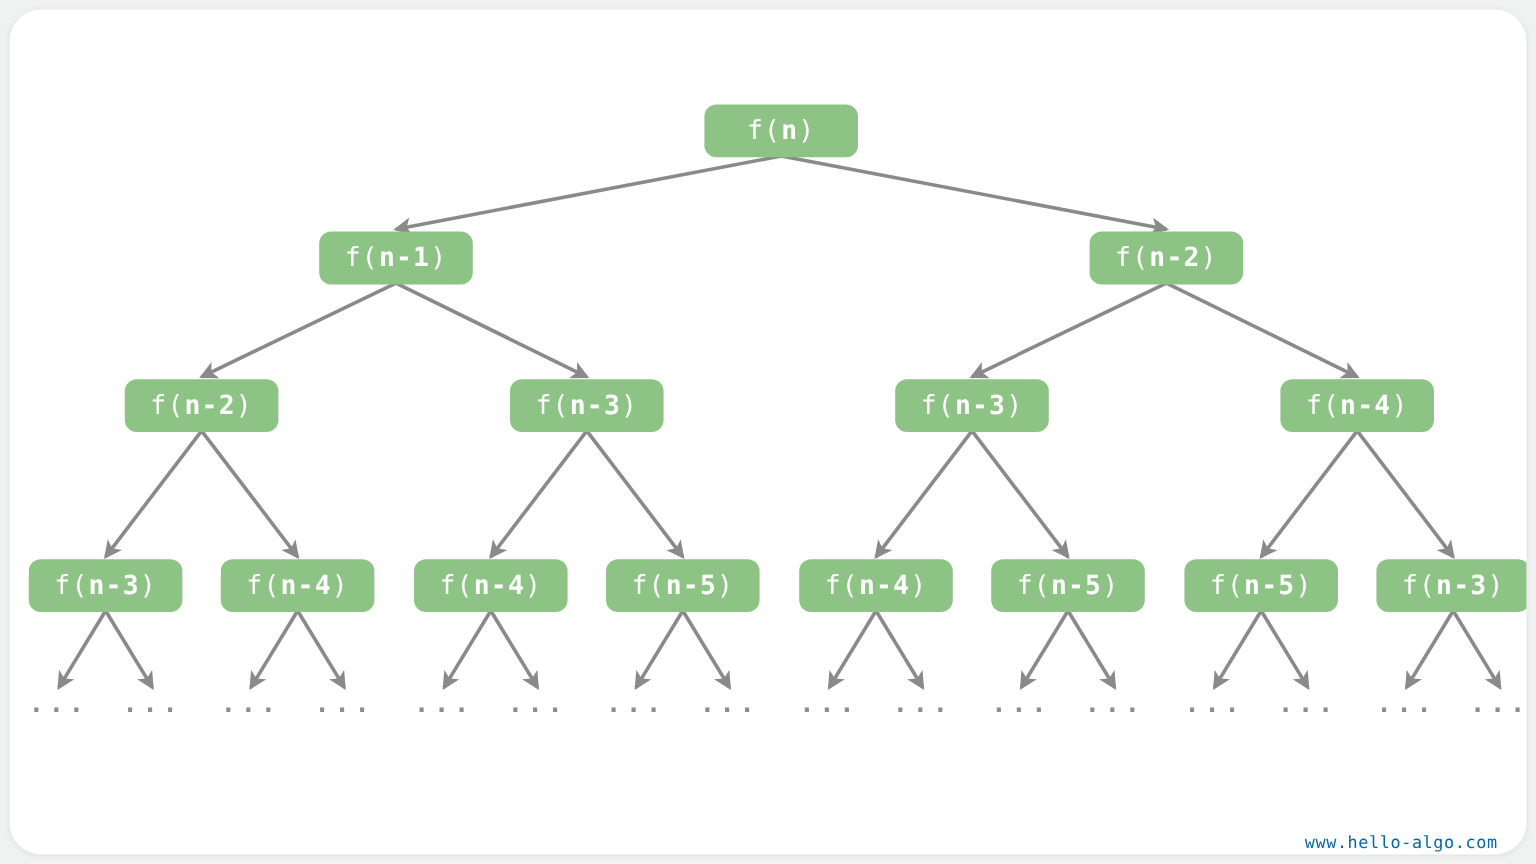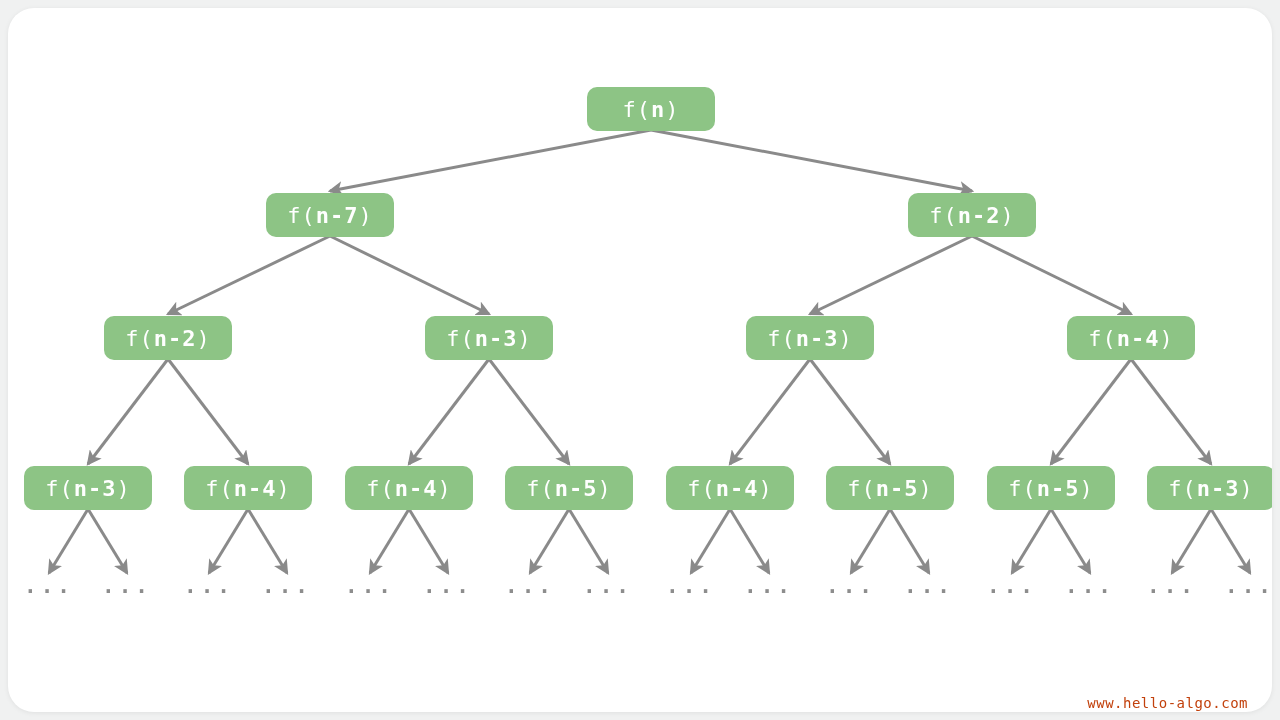--- a/index.html
+++ b/index.html
@@ -99,21 +99,21 @@
         <line x1="1203" y1="501" x2="1242" y2="565" stroke="#8a8a8a" stroke-width="3" marker-end="url(#arrowhead)"></line>
       </svg>
     <div id="nodes-layer">
         <div class="node" style="left: 643px; top: 101px; background: rgb(141, 196, 133); color: rgb(255, 255, 255);">
           <span class="paren">f(</span>
           <span class="var">n</span>
           <span class="paren">)</span>
         </div>
         <div class="node" style="left: 322px; top: 207px; background: rgb(141, 196, 133); color: rgb(255, 255, 255);">
           <span class="paren">f(</span>
-          <span class="var">n-7</span>
+          <span class="var">n-1</span>
           <span class="paren">)</span>
         </div>
         <div class="node" style="left: 964px; top: 207px; background: rgb(141, 196, 133); color: rgb(255, 255, 255);">
           <span class="paren">f(</span>
           <span class="var">n-2</span>
           <span class="paren">)</span>
         </div>
         <div class="node" style="left: 160px; top: 330px; background: rgb(141, 196, 133); color: rgb(255, 255, 255);">
           <span class="paren">f(</span>
           <span class="var">n-2</span>
@@ -184,15 +184,15 @@
         <div class="dots" style="left: 600px; top: 584px; color: rgb(141, 141, 141);">...</div>
         <div class="dots" style="left: 683px; top: 584px; color: rgb(141, 141, 141);">...</div>
         <div class="dots" style="left: 761px; top: 584px; color: rgb(141, 141, 141);">...</div>
         <div class="dots" style="left: 843px; top: 584px; color: rgb(141, 141, 141);">...</div>
         <div class="dots" style="left: 921px; top: 584px; color: rgb(141, 141, 141);">...</div>
         <div class="dots" style="left: 1004px; top: 584px; color: rgb(141, 141, 141);">...</div>
         <div class="dots" style="left: 1082px; top: 584px; color: rgb(141, 141, 141);">...</div>
         <div class="dots" style="left: 1164px; top: 584px; color: rgb(141, 141, 141);">...</div>
         <div class="dots" style="left: 1242px; top: 584px; color: rgb(141, 141, 141);">...</div>
       </div>
-    <div class="watermark" style="color: #c2410c;">www.hello-algo.com</div>
+    <div class="watermark" style="color: #0369a1;">www.hello-algo.com</div>
   </div>
 </div>
 
 </body></html>

